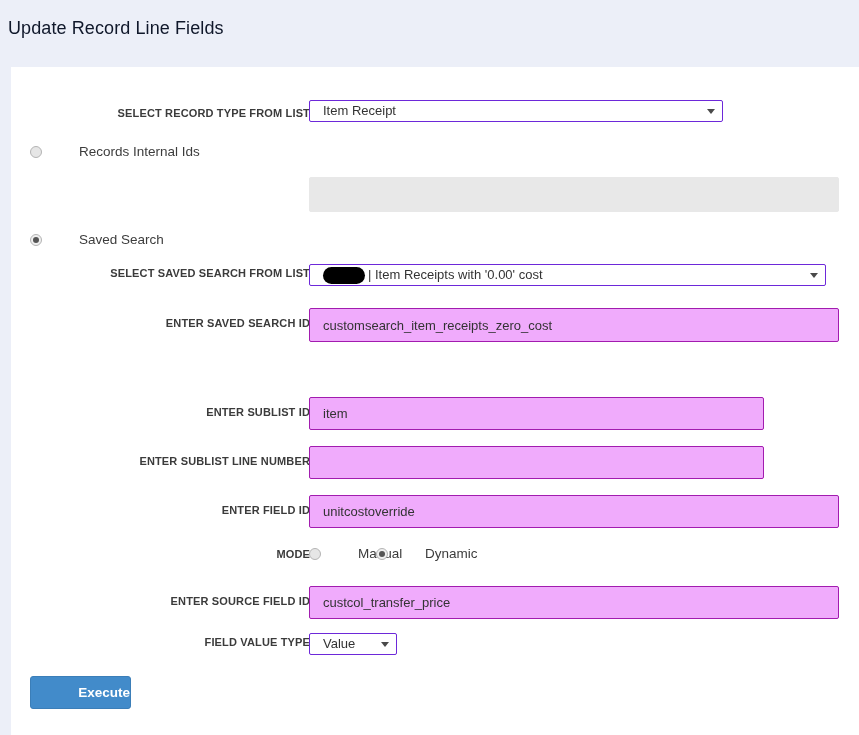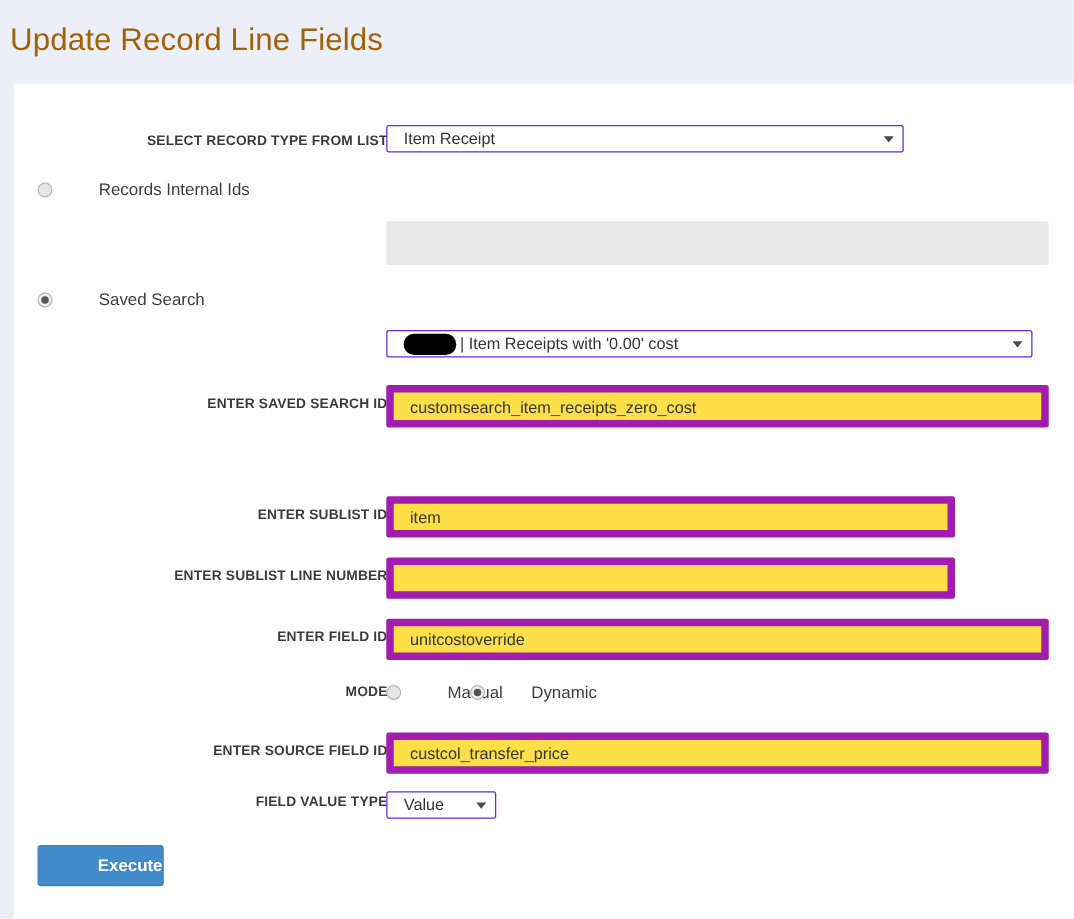--- a/index.html
+++ b/index.html
@@ -30,23 +30,23 @@
     left: 0;
     top: 0;
     width: 859px;
     height: 67px;
     background: #eceff8;
   }
   #page-title {
     position: absolute;
     left: 8px;
     top: 18px;
-    font-size: 25px;
+    font-size: 18px;
     font-weight: 400;
-    color: #a16207;
+    color: #0f172a;
     letter-spacing: 0.1px;
     white-space: nowrap;
   }
 
   
   #content {
     position: absolute;
     left: 11px;
     top: 67px;
     width: 848px;
@@ -72,22 +72,22 @@
   }
   .lbl-right {
     right: 549px;   
   }
 
   
   .txt {
     position: absolute;
     left: 298px;
     height: 31px;
-    background: #fde047;
-    border: 6px solid #a21caf;
+    background: #f0abfc;
+    border: 1px solid #a21caf;
     border-radius: 2px;
     font-family: "Liberation Sans", sans-serif;
     font-size: 13px;
     color: #333333;
     padding: 0 0 0 13px;
     outline: none;
   }
   .txt.wide   { width: 530px; }
   .txt.narrow { width: 455px; }
   .txt[disabled] {
@@ -226,20 +226,21 @@
     <div class="row" style="top:110px; height:35px;">
       <input class="txt wide" type="text" disabled="" style="top: 0px; height: 35px;" value="">
     </div>
 
     <div class="radio-wrap" style="left:19px; top:165px;">
       <span class="radio checked"></span>
       <span class="radio-label">Saved Search</span>
     </div>
 
     <div class="row" style="top:197px; height:22px;">
+      <div class="lbl lbl-right" style="top:3px;">SELECT SAVED SEARCH FROM LIST</div>
       <div class="sel" style="left:298px; top:0px; width:517px;">
         <span class="redact"></span>
         <span class="sel-text" style="left:58px;">| Item Receipts with '0.00' cost</span>
         <span class="caret"></span>
       </div>
     </div>
 
     <div class="row" style="top:241px; height:34px;">
       <div class="lbl lbl-right" style="top:9px;">ENTER SAVED SEARCH ID</div>
       <input class="txt wide" type="text" style="top: 0px; height: 34px;" value="customsearch_item_receipts_zero_cost">

